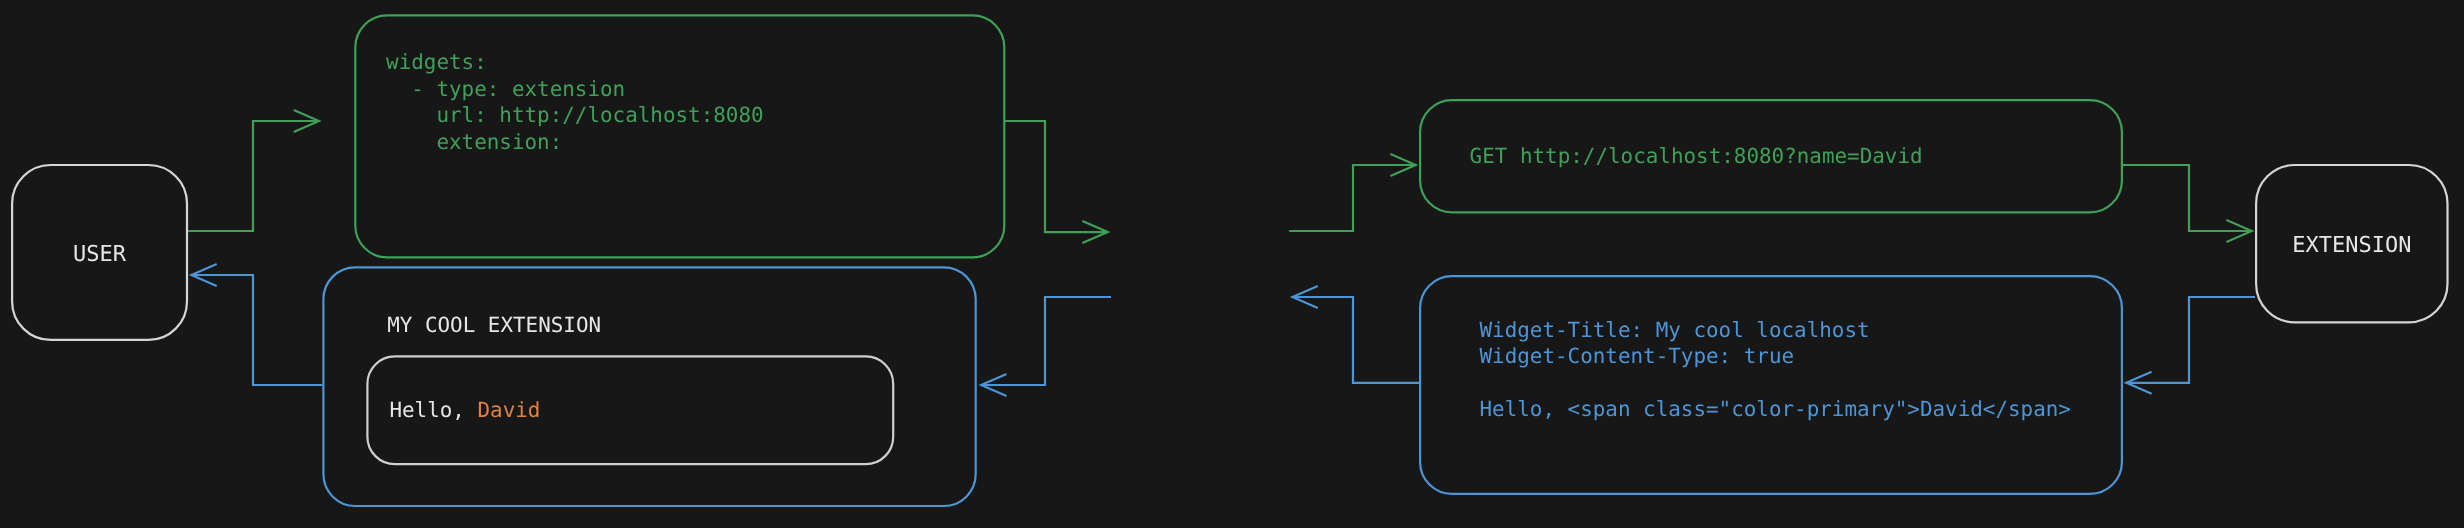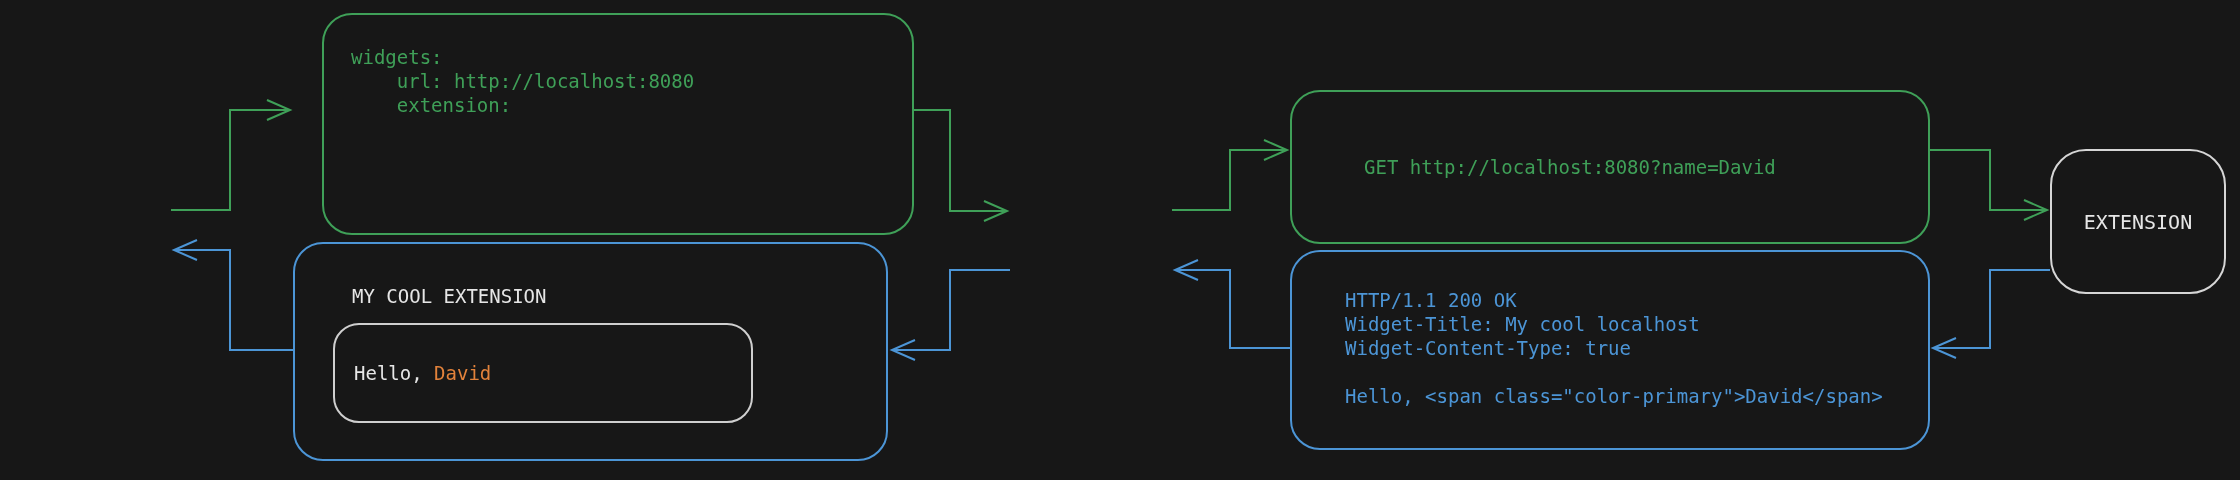--- a/index.html
+++ b/index.html
@@ -23,26 +23,26 @@
   #user{left:10px; top:149px; width:161px; height:161px;}
   #glance{left:1010px; top:149px; width:162px; height:160px;}
   #extension{left:2050px; top:149px; width:176px; height:145px;}
   .msg{position:absolute; border:2px solid; border-radius:30px; box-sizing:border-box; background:var(--bg);}
   .green-box{border-color:var(--green);}
   .blue-box{border-color:var(--blue);}
   .code-line{white-space:pre; font-size:19px; line-height:24px; min-height:24px;}
   .green-text{color:var(--green);}
   .blue-text{color:var(--blue);}
   #config{left:293px; top:13px; width:592px; height:222px; padding:30px 18px 0 27px;margin-left:29px;}
-  #request{left:1290px; top:90px; width:640px; height:154px; display:flex; align-items:center; padding-left:72px;}
+  #request{left:1290px; top:90px; width:640px; height:104px; display:flex; align-items:center; padding-left:44px;}
   #response{left:1290px; top:250px; width:640px; height:200px; padding:36px 18px 0 53px;}
   #widget{left:293px; top:242px; width:595px; height:219px;}
   .widget-title{position:absolute; left:57px; top:40px; color:var(--text); font-size:19px; line-height:24px; white-space:pre;}
   .widget-inner{
-    position:absolute; left:38px; top:79px; width:420px; height:100px;
+    position:absolute; left:38px; top:79px; width:480px; height:100px;
     border:2px solid var(--inner_border); border-radius:26px; box-sizing:border-box;
     display:flex; align-items:center; padding-left:19px;
     color:var(--text); font-size:19px; white-space:pre;
   }
   .orange{color:var(--orange);}
 </style>
 </head>
 <body>
 
 <div class="canvas">
@@ -67,36 +67,39 @@
     <path class="wire blue" d="M 1290 348 H 1230 V 270 H 1175"></path>
     <path class="wire blue" d="M 1198 260 L 1175 270 L 1198 280"></path>
 
     <path class="wire blue" d="M 1010 270 H 950 V 350 H 892"></path>
     <path class="wire blue" d="M 915 340 L 892 350 L 915 360"></path>
 
     <path class="wire blue" d="M 293 350 H 230 V 250 H 174"></path>
     <path class="wire blue" d="M 197 240 L 174 250 L 197 260"></path>
   </svg>
 
+  <div class="node" id="user">
+    <span>USER</span>
+  </div>
   <div class="node" id="extension">
     <span>EXTENSION</span>
   </div>
 
   <div class="msg green-box" id="config">
     <div class="code-line green-text">widgets:</div>
+    <div class="code-line green-text">  - type: extension</div>
     <div class="code-line green-text">    url: http://localhost:8080</div>
     <div class="code-line green-text">    extension:</div>
   </div>
 
   <div class="msg green-box" id="request">
     <div class="code-line green-text">GET http://localhost:8080?name=David</div>
   </div>
 
   <div class="msg blue-box" id="response">
-    <div class="code-line blue-text">HTTP/1.1 200 OK</div>
     <div class="code-line blue-text">Widget-Title: My cool localhost</div>
     <div class="code-line blue-text">Widget-Content-Type: true</div>
     <div class="code-line blue-text"></div>
     <div class="code-line blue-text">Hello, &lt;span class="color-primary"&gt;David&lt;/span&gt;</div>
   </div>
 
   <div class="msg blue-box" id="widget">
     <div class="widget-title">MY COOL EXTENSION</div>
     <div class="widget-inner">
       <span>Hello, </span><span class="orange">David</span>

